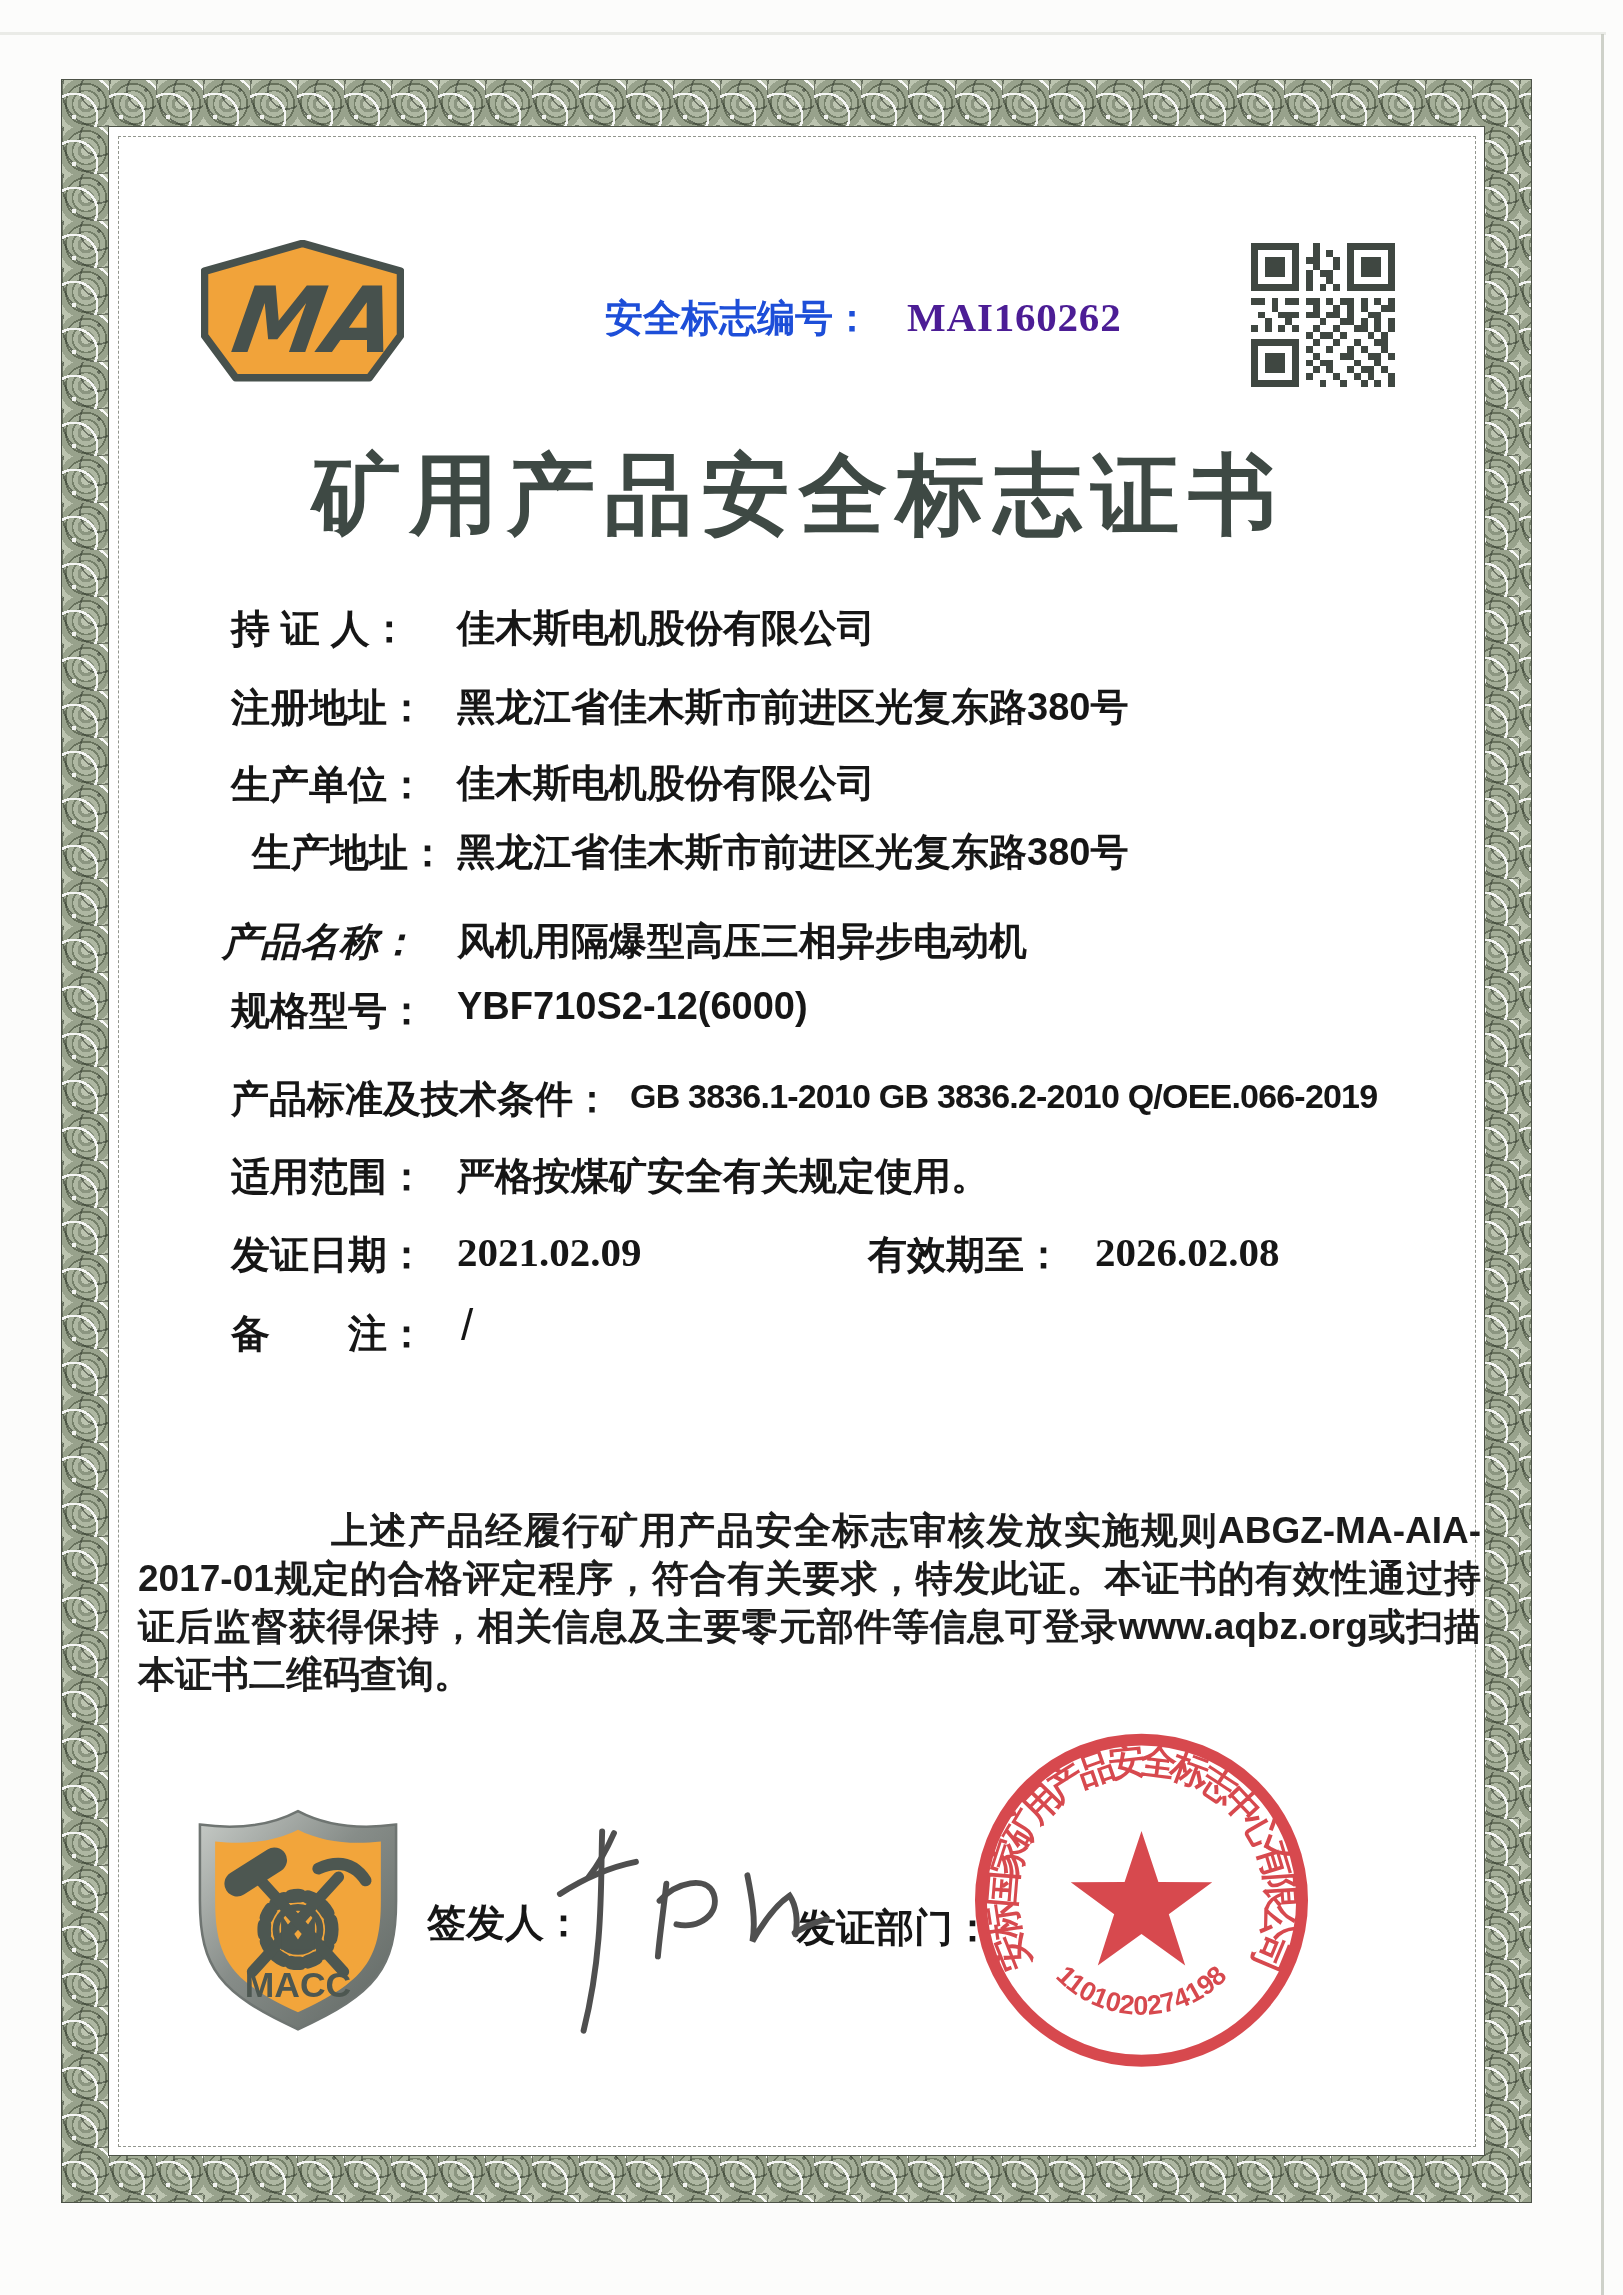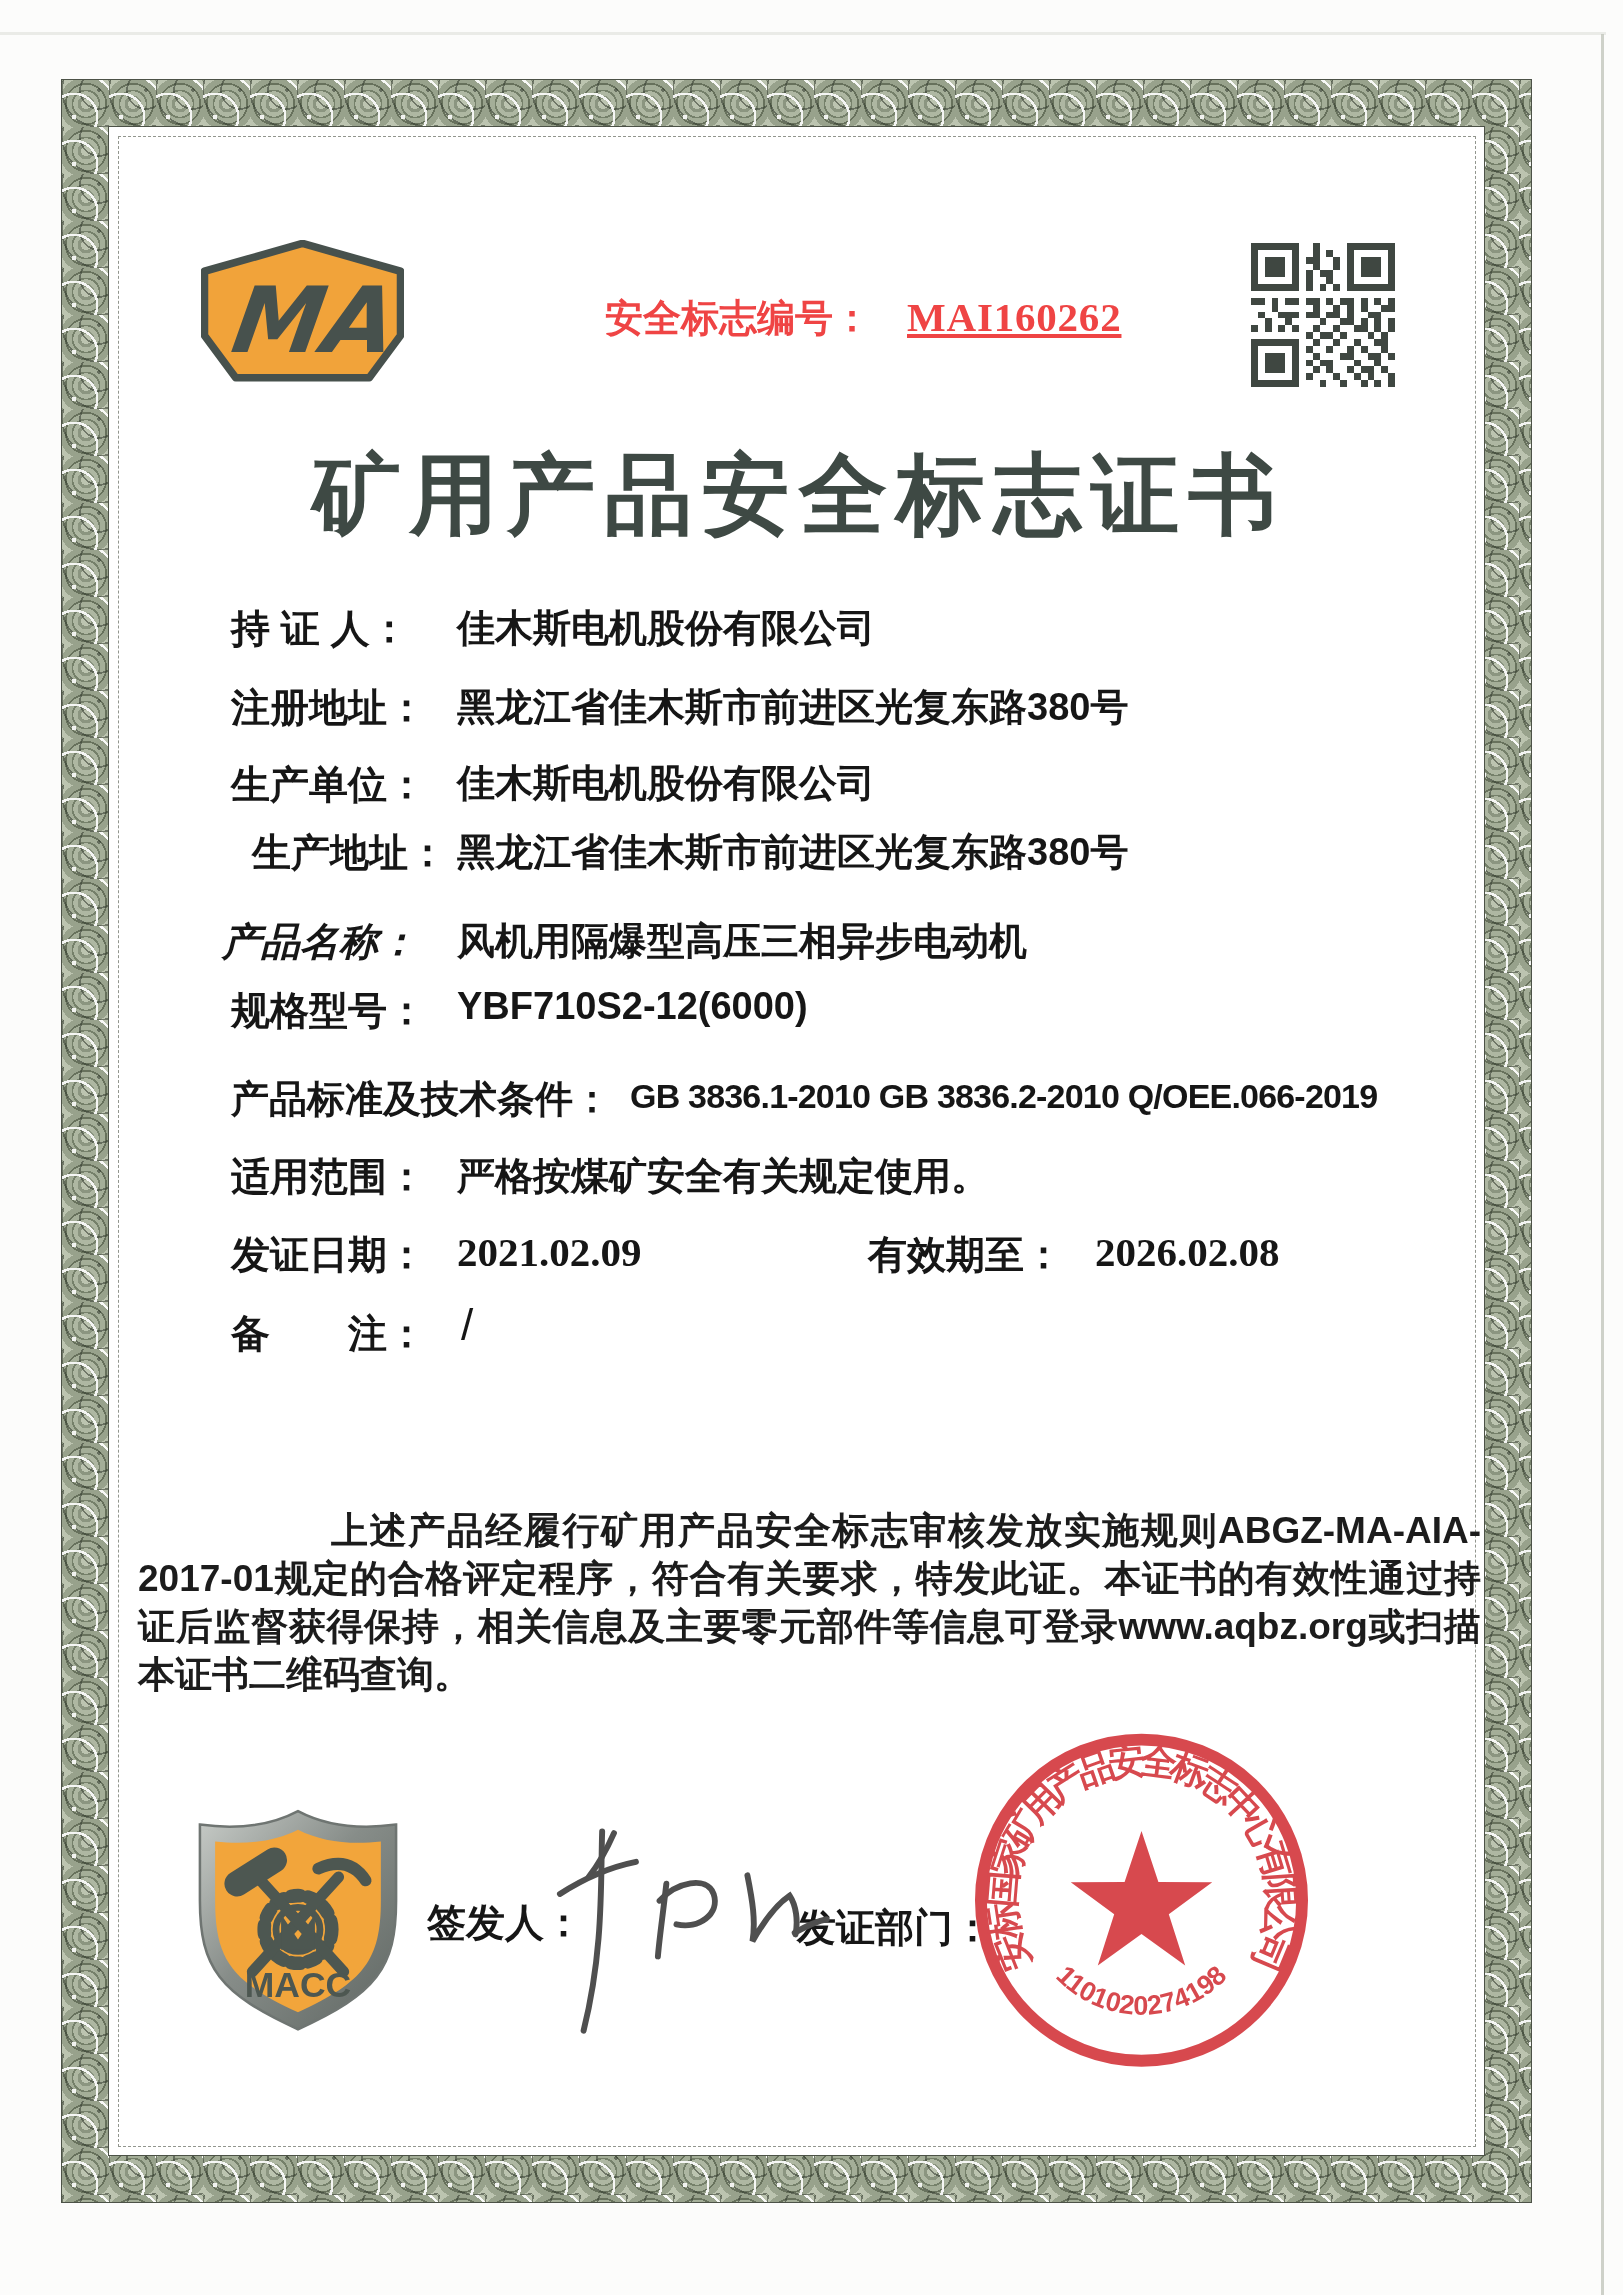--- a/index.html
+++ b/index.html
@@ -27,22 +27,22 @@
   .frame-inner{position:absolute;inset:46px;background:#ffffff;border:1.7px solid #4c5247;}
   .content-line{position:absolute;inset:8.5px;border:1.7px dashed #92968e;}
 
   .abs{position:absolute;}
   .cn{font-weight:700;color:#161616;white-space:nowrap;}
   .label{font-size:39px;}
   .value{font-size:38px;}
   .serif-val{font-family:"Liberation Serif", serif;font-weight:700;}
 
   .mark-row{left:605px;top:293px;}
-  .mark-label{font-size:38px;font-weight:700;color:#ef4444;}
-  .mark-number{font-family:"Liberation Serif", serif;font-size:41px;font-weight:600;color:#ef4444;margin-left:36px;letter-spacing:0.8px;text-decoration:underline;}
+  .mark-label{font-size:38px;font-weight:700;color:#1d4ed8;}
+  .mark-number{font-family:"Liberation Serif", serif;font-size:41px;font-weight:600;color:#4c1d95;margin-left:36px;letter-spacing:0.8px;}
 
   .title{
     left:127px;top:436px;width:1344px;text-align:center;
     font-family:"Liberation Serif", serif;font-weight:700;font-size:88px;
     color:#3e4944;letter-spacing:9.3px;white-space:nowrap;
   }
 
   .statement{
     left:138px;top:1507px;width:1343px;
     font-size:37px;line-height:48px;font-weight:600;color:#191919;

